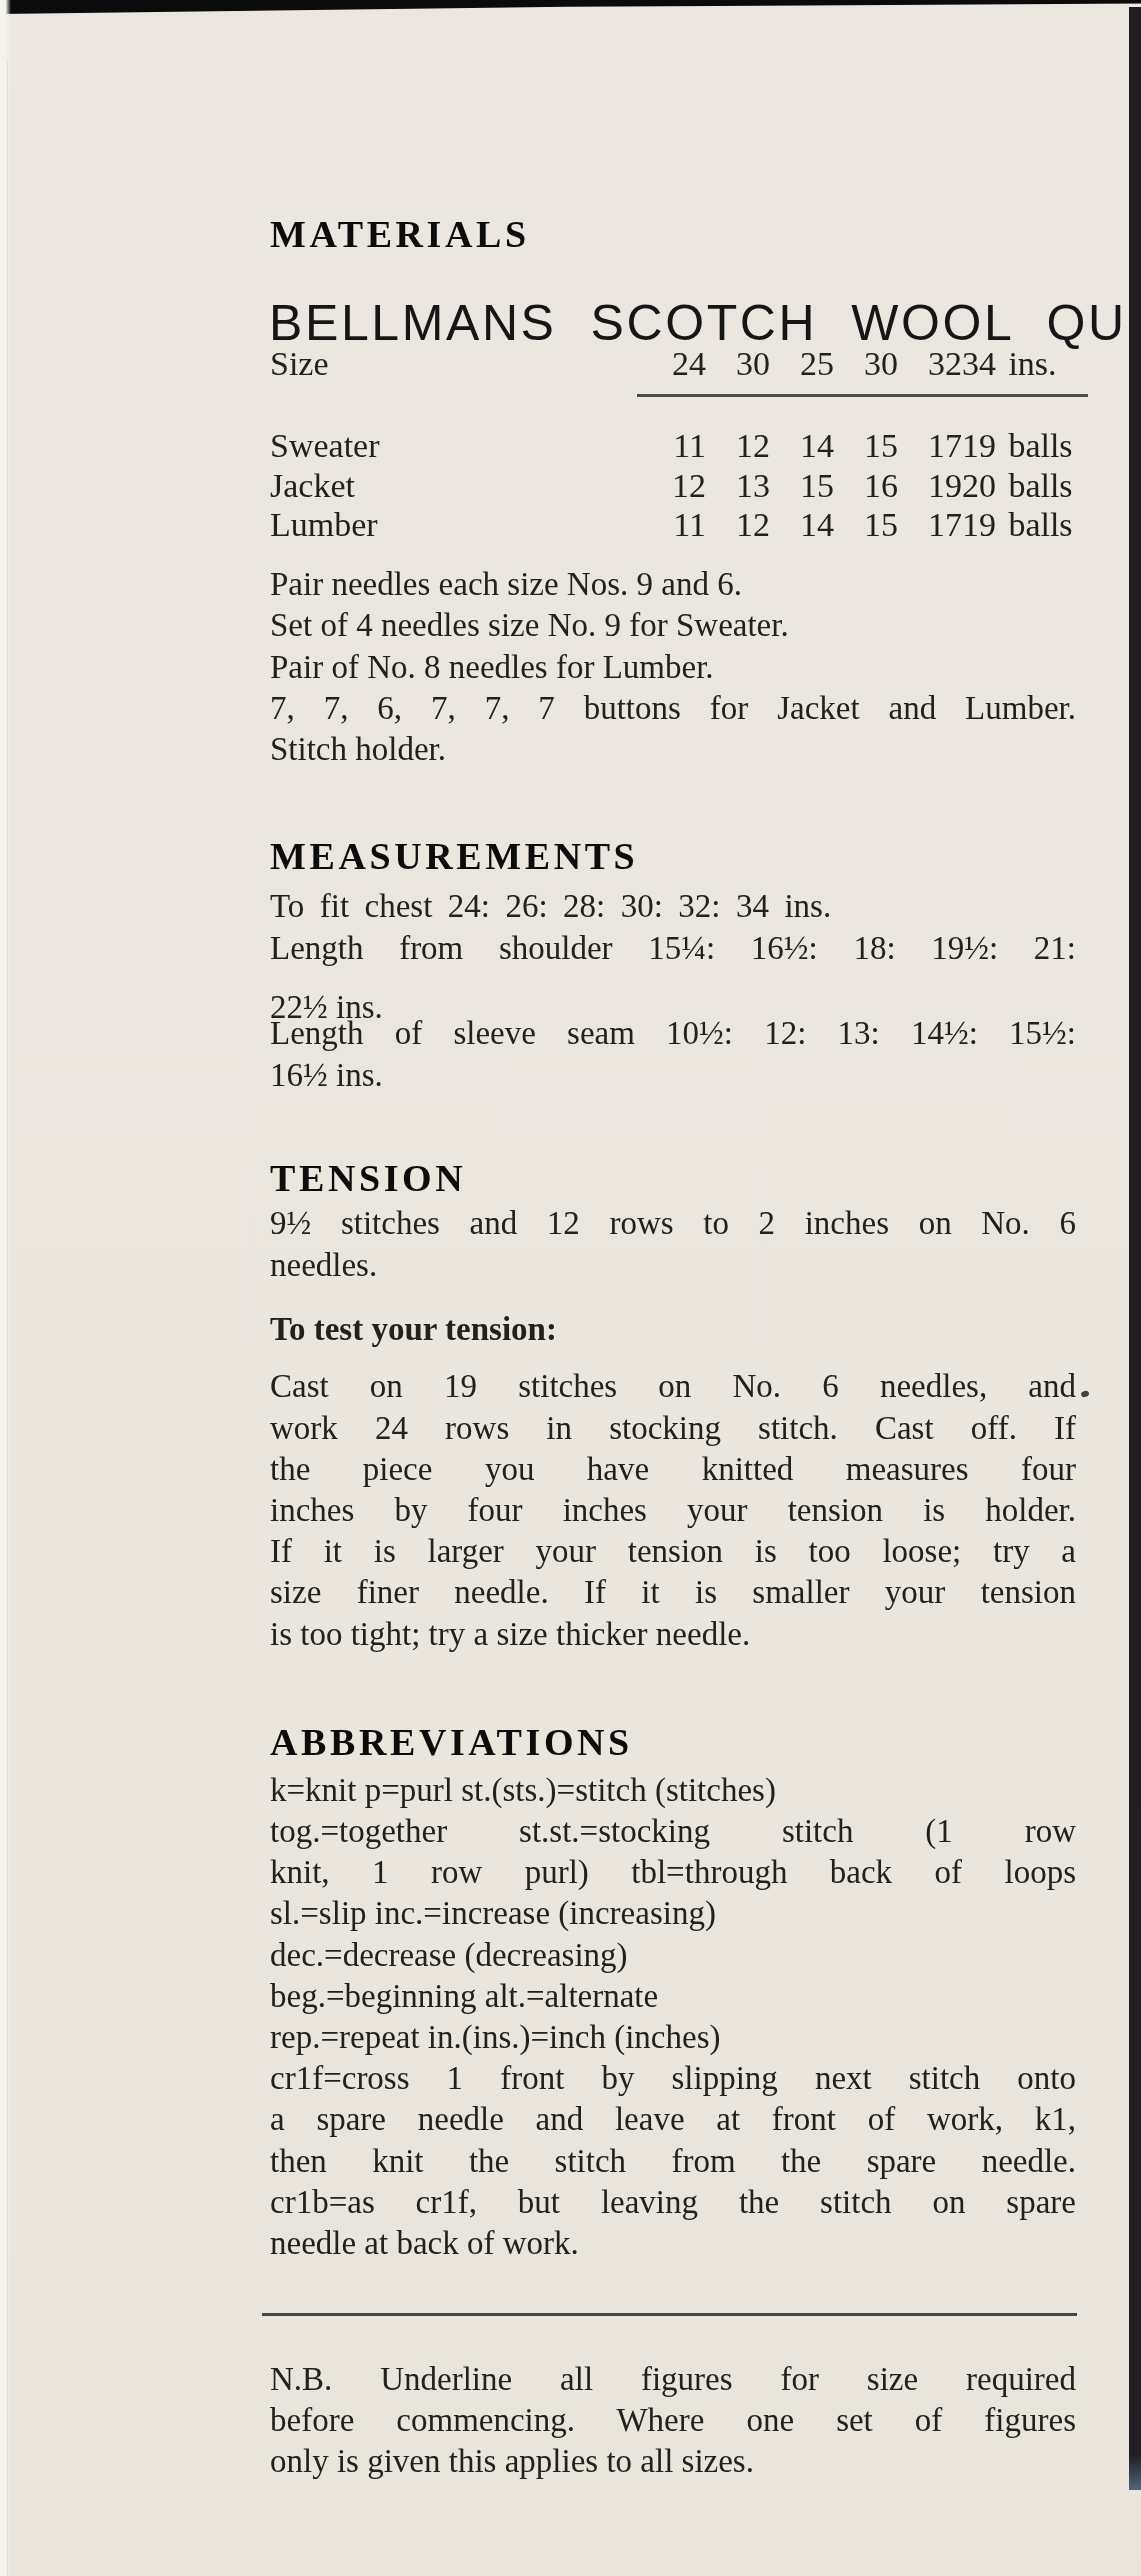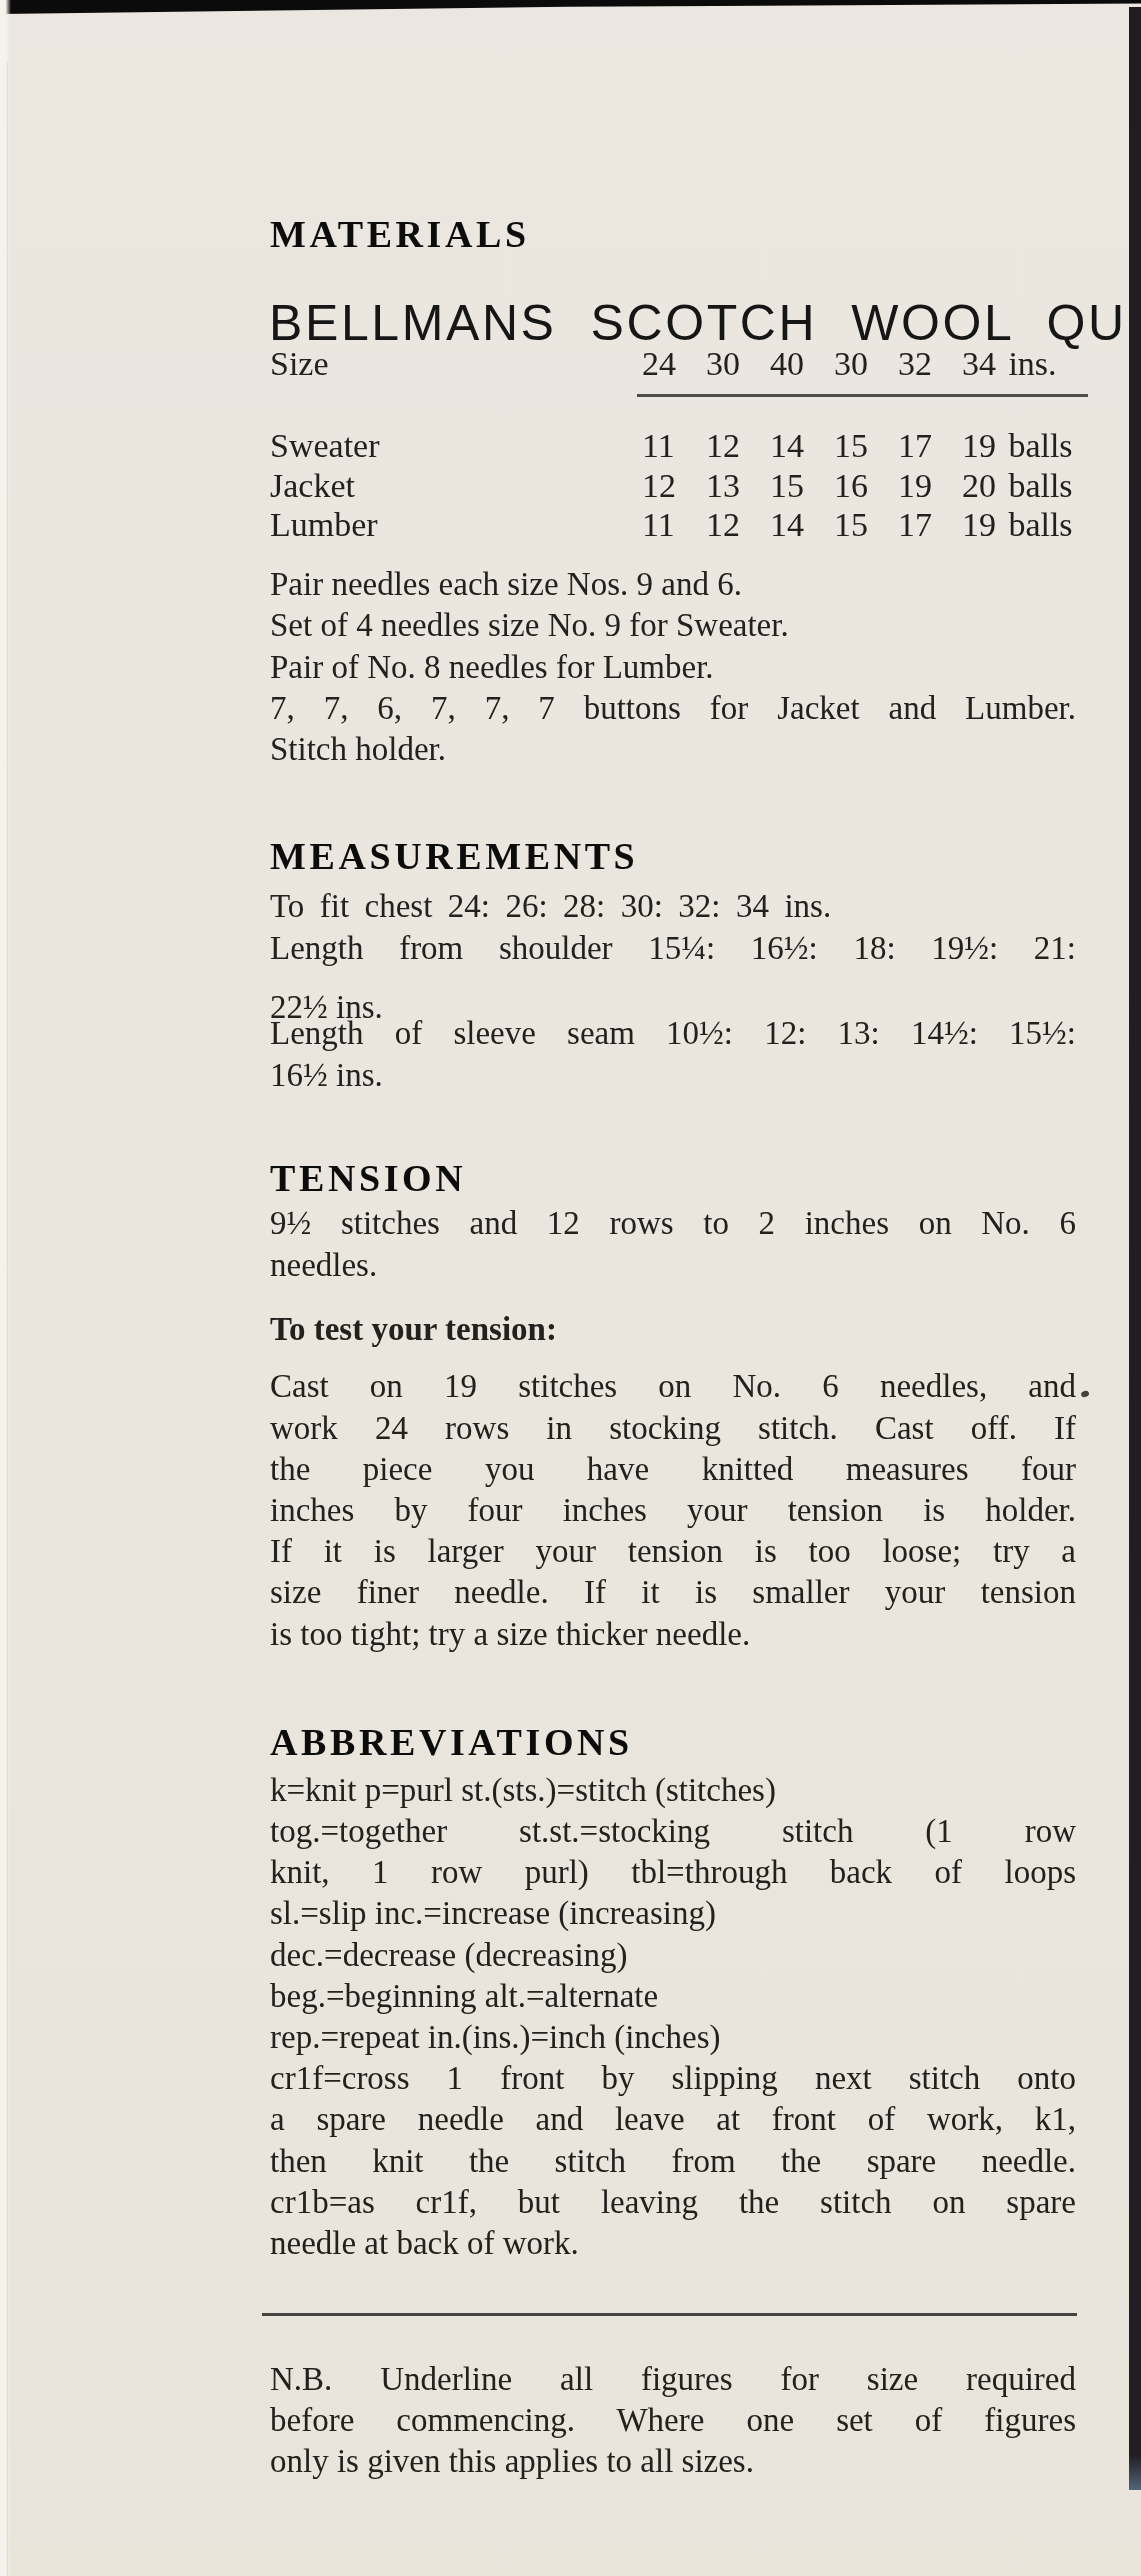--- a/index.html
+++ b/index.html
@@ -19,21 +19,21 @@
      font-weight:700;font-size:38px;line-height:38px;letter-spacing:3.6px;color:#0c0c0c;white-space:nowrap;}
   .brand{position:absolute;left:269px;font-family:"Liberation Sans","DejaVu Sans",sans-serif;
      font-size:50px;line-height:38px;letter-spacing:2.6px;word-spacing:17.5px;color:#161616;white-space:nowrap;}
   
   .line{position:absolute;left:270px;width:806px;font-size:33px;line-height:39px;color:#23211e;white-space:nowrap;}
   .j{white-space:normal;text-align:justify;text-align-last:justify;}
   .bsub{font-weight:700;}
   
   .trow{position:absolute;left:270px;width:806px;font-size:34px;line-height:39px;color:#23211e;}
   .nums{position:absolute;left:372px;top:0;white-space:nowrap;}
-  .col{display:inline-block;width:64px;}
+  .col{display:inline-block;width:64px;text-align:right;}
   .unit{margin-left:12.4px;}
   .size-underline{position:absolute;left:637px;top:394px;width:451px;height:2.6px;background:#4e4c48;}
   .rule{position:absolute;left:262px;top:2313px;width:815px;height:2.6px;background:#454441;}
   
   .speck{position:absolute;border-radius:50%;}
   .sp2{left:1081px;top:1391px;width:7.7px;height:5.7px;background:#26241f;opacity:.85;transform:rotate(-20deg);}
 </style>
 </head>
 <body>
 
@@ -42,21 +42,21 @@
   <div class="top-edge"></div>
   <div class="left-edge"></div>
   <div class="crease"></div>
 
   <div class="h" style="top:215px">MATERIALS</div>
   <div class="brand" style="top:304px">BELLMANS SCOTCH WOOL QUICK SIX</div>
 
   <div class="trow" style="top:344px">
     <span>Size</span>
     <span class="nums">
-      <span class="col">24</span><span class="col">30</span><span class="col">40</span><span class="col">30</span><span class="col">32</span><span>34</span><span class="unit">ins.</span>
+      <span class="col">24</span><span class="col">30</span><span class="col">25</span><span class="col">30</span><span class="col">32</span><span>34</span><span class="unit">ins.</span>
     </span>
   </div>
   <div class="size-underline"></div>
 
   <div class="trow" style="top:426px">
     <span>Sweater</span>
     <span class="nums">
       <span class="col">11</span><span class="col">12</span><span class="col">14</span><span class="col">15</span><span class="col">17</span><span>19</span><span class="unit">balls</span>
     </span>
   </div>

